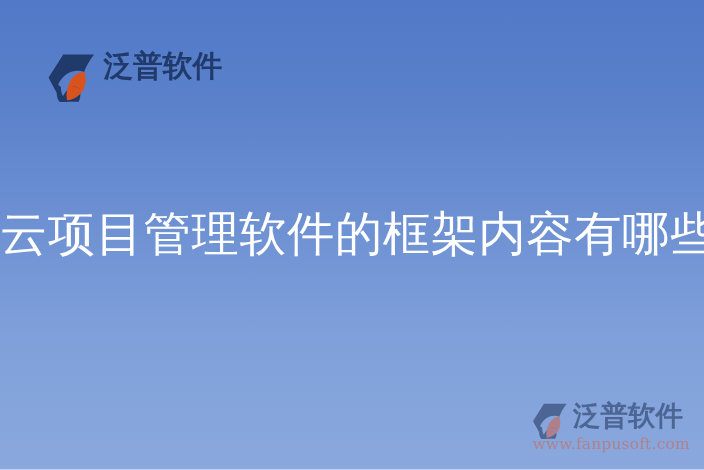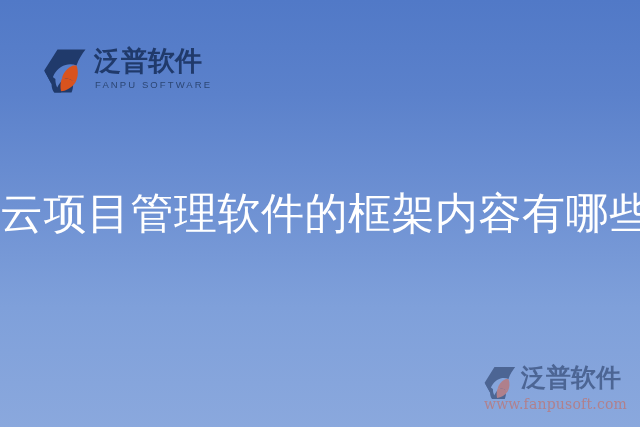--- a/index.html
+++ b/index.html
@@ -140,21 +140,20 @@
 
         <path d="M13.2 44.6 L30.5 44.6 C33 39 32.6 32.8 29.4 27.8 C24.2 29.4 19.4 33.4 16.6 38.8 Z" fill="#203a6b"></path>
 
         <path d="M35.5 17.5 C37.6 23 37.2 29.2 34.4 34.4 C30.8 31.4 26 29.8 21 30.2 C22.4 24.6 26.6 19.8 32 17.6 Z" fill="#d9531e"></path>
         <path d="M21 30.2 C26 29.8 30.8 31.4 34.4 34.4 C31 39.4 25.6 42.6 20 43.2 C19 38.8 19.4 34.2 21 30.2 Z" fill="#d9531e"></path>
       </svg>
     </span>
 
     <span class="brand-text-wrap">
       <span class="brand-cn">泛普软件</span>
-      <span class="brand-en">FANPU SOFTWARE</span>
     </span>
   </div>
 
   <h1 id="headline">云项目管理软件的框架内容有哪些</h1>
 
   <div id="watermark">
 
     <span class="wm-mark">
       <svg viewBox="0 0 48 46" width="36" height="34" xmlns="http://www.w3.org/2000/svg">
         <path d="M16.5 1.5 L44.5 1.5 C41 6 37.5 11.5 35.5 17.5 C31 15.5 25 15.8 20 19 C14.2 22.8 10.8 29.2 10.5 36 L3.2 22.5 Z" fill="#2a3f69"></path>

